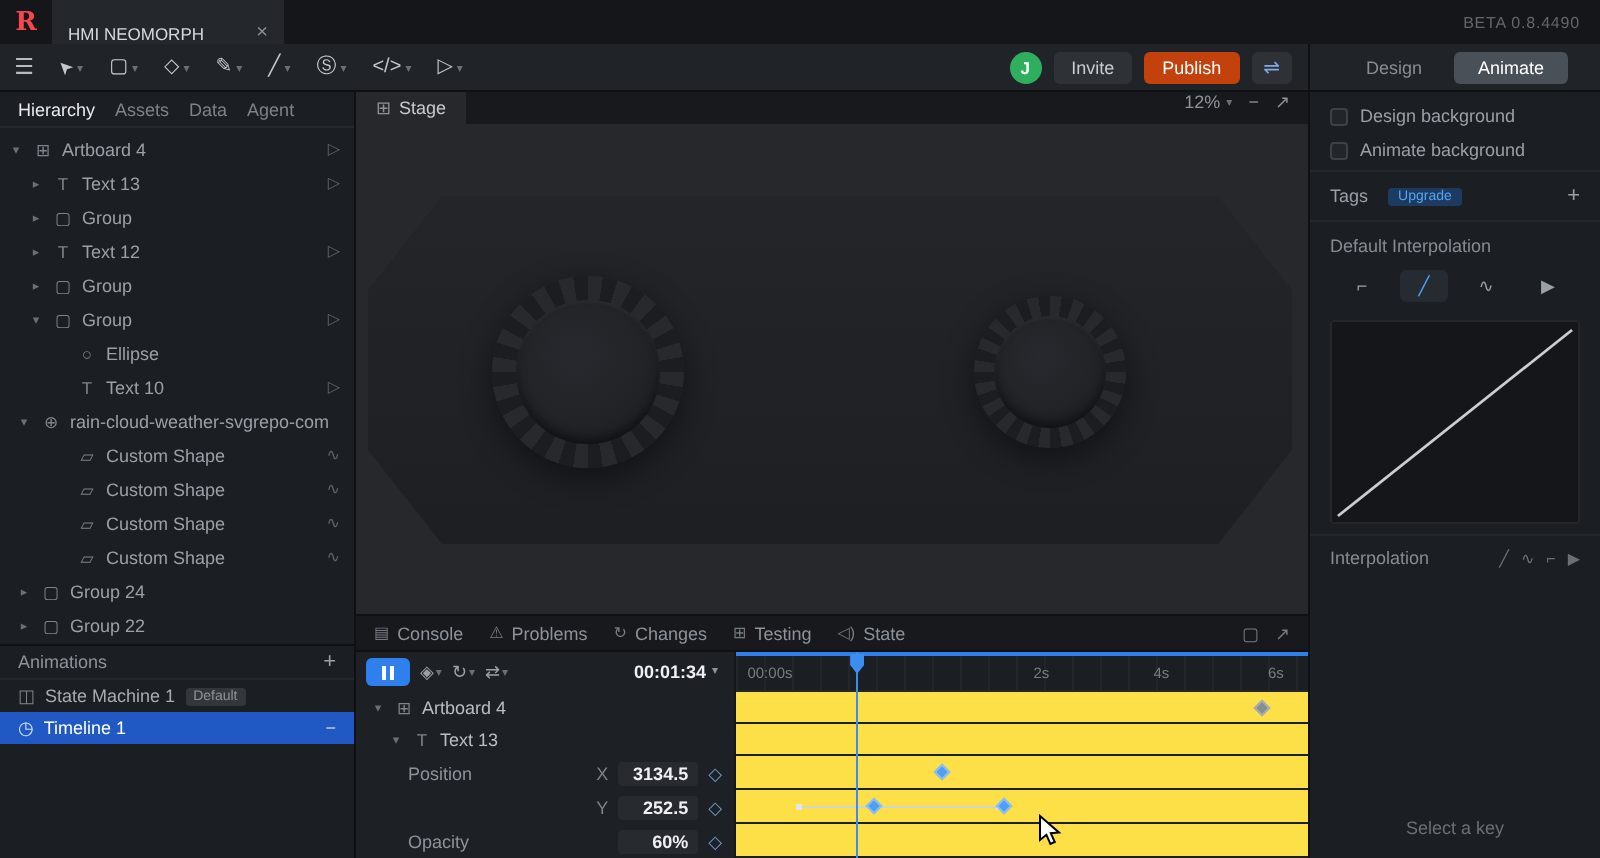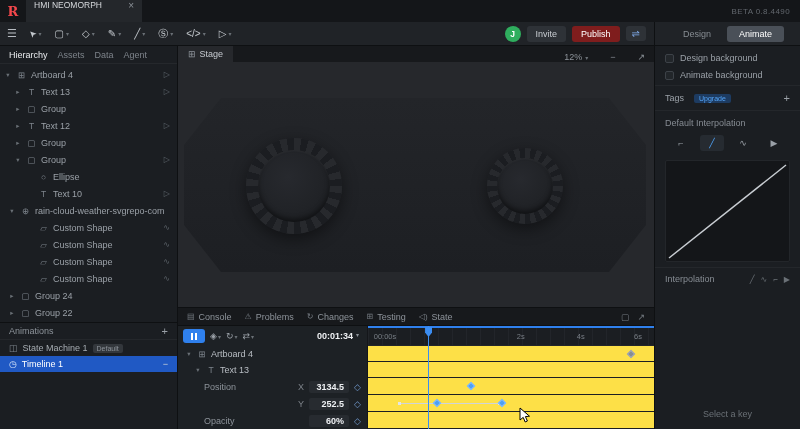--- a/index.html
+++ b/index.html
@@ -3,36 +3,36 @@
 <meta charset="utf-8">
 <style>
   *{margin:0;padding:0;box-sizing:border-box}
   html,body{width:800px;height:429px;overflow:hidden}
   body{background:#101214;font-family:"Liberation Sans",sans-serif;font-size:9px;color:#aeb4ba}
   .app{position:relative;width:800px;height:429px;display:flex;flex-direction:column;background:#17191c}
 
   
   .titlebar{height:22px;background:#141619;display:flex;align-items:stretch;flex:none}
   .logo{width:26px;display:flex;align-items:center;justify-content:center;color:#f4484c;font-weight:bold;font-size:13px;font-family:"DejaVu Serif",serif}
-  .doc-tab{width:116px;background:#24272b;display:flex;align-items:flex-start;gap:6px;padding:0 8px;color:#d6d9dd;font-size:8.5px}
+  .doc-tab{width:116px;background:#24272b;display:flex;align-items:flex-end;gap:6px;padding:0 8px;color:#d6d9dd;font-size:8.5px}
   .doc-tab .x{margin-left:auto;color:#8a9097;font-size:10px}
   .beta{margin-left:auto;display:flex;align-items:center;padding:0 10px;color:#62676d;font-size:8px;letter-spacing:.4px}
 
   
   .toolbar{height:24px;background:#202327;display:flex;align-items:center;flex:none;border-bottom:1px solid #0e1012}
   .hamburger{width:24px;text-align:center;color:#b7bcc2;font-size:11px}
   .tools{display:flex;align-items:center;gap:3px}
   .tool{display:flex;align-items:center;gap:2px;padding:2px 5px;border-radius:3px;color:#c3c8cd;font-size:10px}
   .tool .glyph{display:inline-block;line-height:1}
   .tool.rot .glyph{transform:rotate(-135deg);font-size:9px}
   .tool .tcaret{color:#6a7076;font-size:6px}
   .tb-right{margin-left:auto;display:flex;align-items:center;gap:6px;padding-right:8px}
   .avatar{width:16px;height:16px;border-radius:50%;background:#2fae5e;color:#fff;display:flex;align-items:center;justify-content:center;font-size:8.5px;font-weight:bold}
   .btn{padding:3px 9px;border-radius:3px;background:#2e3237;color:#c9cdd2}
-  .btn.publish{background:#7f1d1d;color:#fff}
+  .btn.publish{background:#c2410c;color:#fff}
   .icon-btn{padding:2px 6px;border-radius:3px;background:#2e3237;color:#7fa9e8;font-size:10px}
   .mode-seg{width:146px;align-self:stretch;border-left:1px solid #0e1012;display:flex;align-items:center;justify-content:center;gap:4px;flex:none}
   .mode{padding:3px 12px;border-radius:3px;color:#878d93}
   .mode.active{background:#4a5058;color:#fff}
 
   
   .main{flex:1;display:flex;min-height:0}
 
   
   .left{width:178px;background:#1b1e22;border-right:1px solid #0e1012;display:flex;flex-direction:column;flex:none}
@@ -52,21 +52,21 @@
   .anim-item .badge{background:#33373c;color:#8d939a;font-size:7px;padding:1px 4px;border-radius:2px}
   .anim-item .r{margin-left:auto;color:#cfd4d9}
   .anim-item.selected{background:#2059c4;color:#fff}
   .anim-item.selected .aicon{color:#cfe0f8}
 
   
   .center{flex:1;display:flex;flex-direction:column;min-width:0;background:#26282c}
   .stage-bar{height:16px;background:#17191c;display:flex;align-items:stretch;flex:none}
   .stage-tab{background:#26282c;display:flex;align-items:center;gap:4px;padding:0 10px;color:#c6cad0}
   .stage-tab .sicon{color:#8d939a}
-  .stage-right{margin-left:auto;display:flex;align-items:flex-end;gap:22px;padding-right:9px;color:#8d939a}
+  .stage-right{margin-left:auto;display:flex;align-items:flex-start;gap:8px;padding-right:9px;color:#8d939a}
   .zoom{display:flex;align-items:center;gap:3px}
   .zoom .zcaret{font-size:6px;color:#6a7076}
   .canvas{flex:1;position:relative;overflow:hidden}
   .device-panel{position:absolute;left:6px;right:8px;top:36px;height:174px;background:linear-gradient(180deg,#232529,#1d1f23);clip-path:polygon(8% 0,92% 0,100% 27%,100% 73%,92% 100%,8% 100%,0 73%,0 27%)}
   .knob{position:absolute;border-radius:50%;background:repeating-conic-gradient(#27292d 0deg 9deg,#1b1d21 9deg 18deg);box-shadow:0 5px 16px rgba(0,0,0,.45)}
   .knob-face{position:absolute;inset:13%;border-radius:50%;background:radial-gradient(circle at 42% 38%,#27292e 0%,#212327 55%,#1a1c20 100%);box-shadow:inset 0 1px 2px rgba(255,255,255,.05),inset 0 -3px 5px rgba(0,0,0,.45)}
   .knob.k1{left:62px;top:40px;width:96px;height:96px}
   .knob.k2{left:303px;top:50px;width:76px;height:76px}
 
   .console-bar{height:18px;background:#17191c;border-top:1px solid #0e1012;display:flex;align-items:center;padding:0 9px;gap:13px;flex:none;color:#8d939a}

